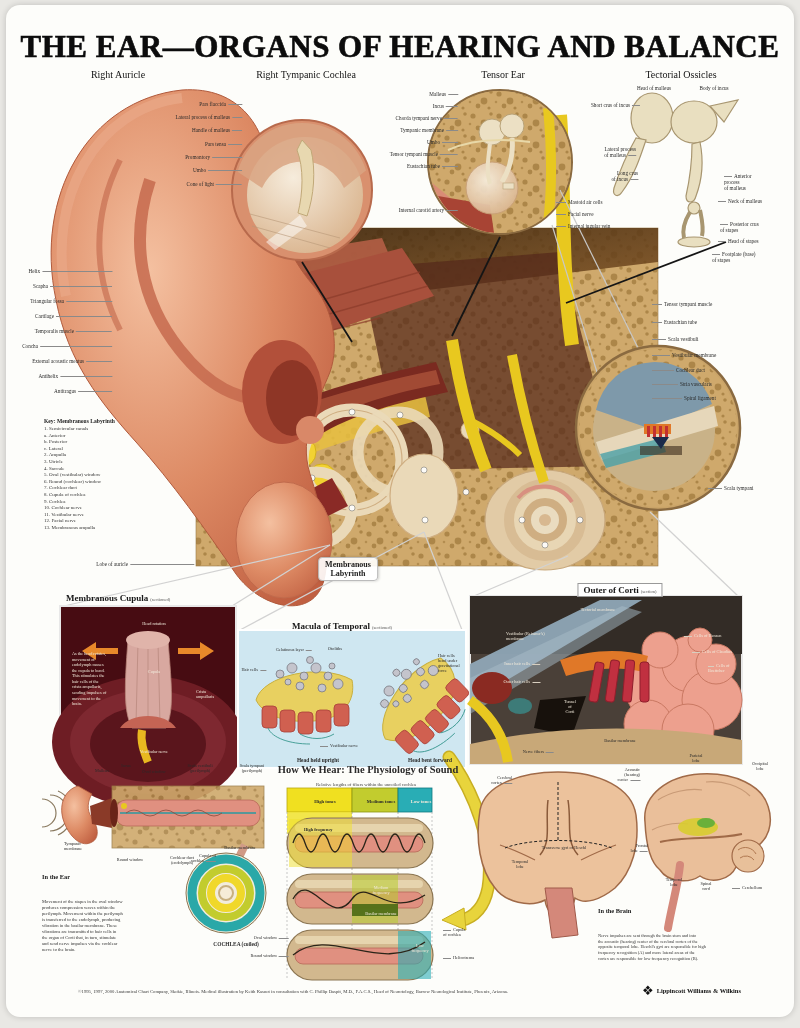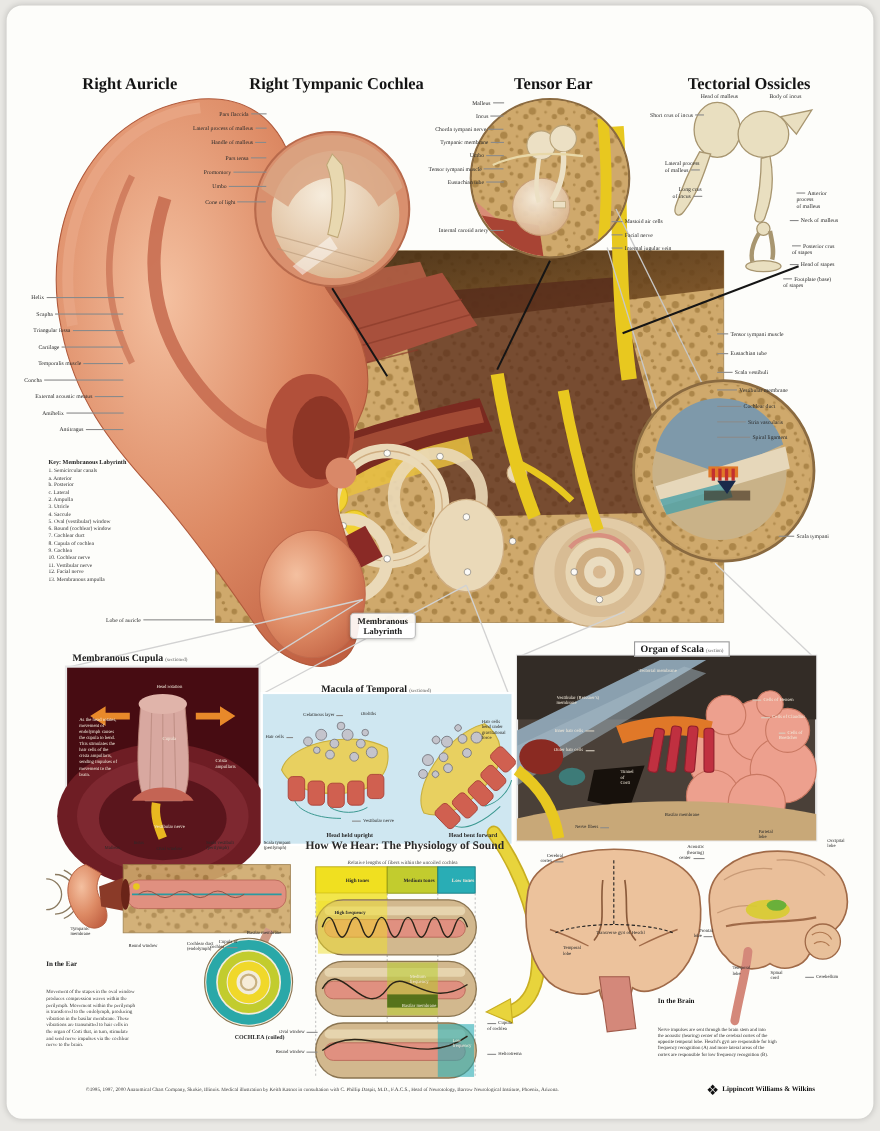--- a/index.html
+++ b/index.html
@@ -1,23 +1,23 @@
 <!DOCTYPE html>
 <html><head>
 <meta charset="utf-8">
 <style>
   html,body{margin:0;padding:0;background:#e9e8e4;}
   #stage{position:relative;width:800px;height:1028px;overflow:hidden;background:#e9e8e4;font-family:"Liberation Serif",serif;}
   #poster{position:absolute;left:6px;top:5px;width:788px;height:1012px;background:#fdfdfa;border-radius:14px;box-shadow:0 0 6px rgba(0,0,0,.18);overflow:hidden;}
   #art{position:absolute;left:-6px;top:-5px;width:800px;height:1028px;}
   .title{position:absolute;left:50%;top:24px;transform:translateX(-50%);font-weight:bold;font-size:31px;letter-spacing:.5px;white-space:nowrap;color:#0c0c0c;-webkit-text-stroke:.6px #0c0c0c;}
-  .sec{position:absolute;transform:translateX(-50%);font-weight:bold;font-size:15px;color:#141414;white-space:nowrap;}
+  .sec{position:absolute;transform:translateX(-50%);font-weight:normal;font-size:10px;color:#141414;white-space:nowrap;}
   .lbl{position:absolute;font-size:5.2px;line-height:1.18;color:#2a2a2a;white-space:pre-line;}
   .ra{transform:translateX(-100%);text-align:right;}
-  .ctr{transform:translateX(-50%);}
+  .ctr{transform:translateX(-50%);text-align:center;}
   .b{font-weight:bold;}
   .w{color:#f1e9da;}
   .f4{font-size:4.3px;}
   .f45{font-size:4.7px;}
   .f5{font-size:5.4px;}
   .dr::after{content:"";display:inline-block;vertical-align:middle;width:var(--d,12px);border-top:1px solid #8a8a8a;margin-left:2px;}
   .dl::before{content:"";display:inline-block;vertical-align:middle;width:var(--d,12px);border-top:1px solid #8a8a8a;margin-right:2px;}
   .w.dr::after,.w.dl::before{border-color:#d8cfc0;}
   .keybox{position:absolute;left:38px;top:413px;}
   .keybox .kt{font-weight:bold;font-size:5.6px;color:#222;}
@@ -366,20 +366,21 @@
     <path d="M658,800 C670,792 688,788 702,790 M706,782 C722,780 740,786 750,796 M652,830 C664,824 676,822 688,824" stroke="#c89a76" stroke-width="1.2" fill="none"></path>
     <path d="M660,842 C685,836 715,840 742,834" stroke="#a06a48" stroke-width="2" fill="none"></path>
     <ellipse cx="698" cy="827" rx="20" ry="9" fill="#d8cc30" opacity=".9"></ellipse>
     <ellipse cx="706" cy="823" rx="9" ry="5" fill="#6ab03a"></ellipse>
     <circle cx="748" cy="856" r="16" fill="#e8c09a" stroke="#a06a48" stroke-width="1.2"></circle>
     <path d="M738,850 a12,12 0 0 1 18,4 M740,858 a10,10 0 0 1 14,2" stroke="#b07850" stroke-width="1" fill="none"></path>
     <path d="M680,865 C678,885 672,905 668,928" stroke="#d4887a" stroke-width="8" fill="none" stroke-linecap="round"></path>
   </g>
 </svg>
 
+<div class="title">THE EAR—ORGANS OF HEARING AND BALANCE</div>
 
 <div class="sec" style="left:112px;top:64px;">Right Auricle</div>
 <div class="sec" style="left:300px;top:64px;">Right Tympanic Cochlea</div>
 <div class="sec" style="left:497px;top:64px;">Tensor Ear</div>
 <div class="sec" style="left:675px;top:64px;">Tectorial Ossicles</div>
 
 <div class="lbl ra dr" style="left:106px;top:263px;--d:70px">Helix</div>
 <div class="lbl ra dr" style="left:106px;top:278px;--d:62px">Scapha</div>
 <div class="lbl ra dr" style="left:106px;top:293px;--d:46px">Triangular fossa</div>
 <div class="lbl ra dr" style="left:106px;top:308px;--d:56px">Cartilage</div>
@@ -481,21 +482,21 @@
 <div class="lbl f4" style="left:322px;top:641px;">Otoliths</div>
 <div class="lbl f4 ra dr" style="left:260px;top:662px;--d:6px">Hair cells</div>
 <div class="lbl f4 dl" style="left:314px;top:738px;--d:8px">Vestibular nerve</div>
 <div class="lbl f4" style="left:432px;top:648px;">Hair cells
 bend under
 gravitational
 force</div>
 <div class="lbl f5 b ctr" style="left:312px;top:752px;">Head held upright</div>
 <div class="lbl f5 b ctr" style="left:424px;top:752px;">Head bent forward</div>
 
-<div class="ih ihbox" style="left:614px;top:578px;"><span>Organ of Scala</span><span class="sfx">(section)</span></div>
+<div class="ih ihbox" style="left:614px;top:578px;"><span>Outer of Corti</span><span class="sfx">(section)</span></div>
 <div class="lbl w f4 ctr" style="left:592px;top:602px;">Tectorial membrane</div>
 <div class="lbl w f4" style="left:500px;top:626px;">Vestibular (Reissner's)
 membrane</div>
 <div class="lbl w f4 dl" style="left:678px;top:628px;--d:8px">Cells of Hensen</div>
 <div class="lbl w f4 dl" style="left:686px;top:644px;--d:8px">Cells of Claudius</div>
 <div class="lbl w f4 dl" style="left:702px;top:658px;--d:6px">Cells of
 Boettcher</div>
 <div class="lbl w f4 ra dr" style="left:534px;top:656px;--d:8px">Inner hair cells</div>
 <div class="lbl w f4 ra dr" style="left:534px;top:674px;--d:8px">Outer hair cells</div>
 <div class="lbl w f4 ctr" style="left:564px;top:694px;">Tunnel

